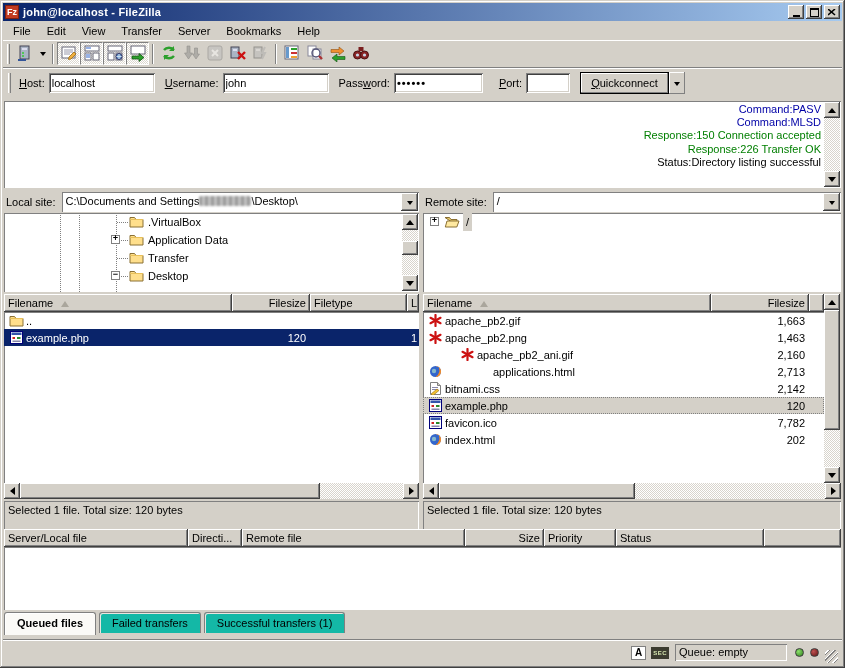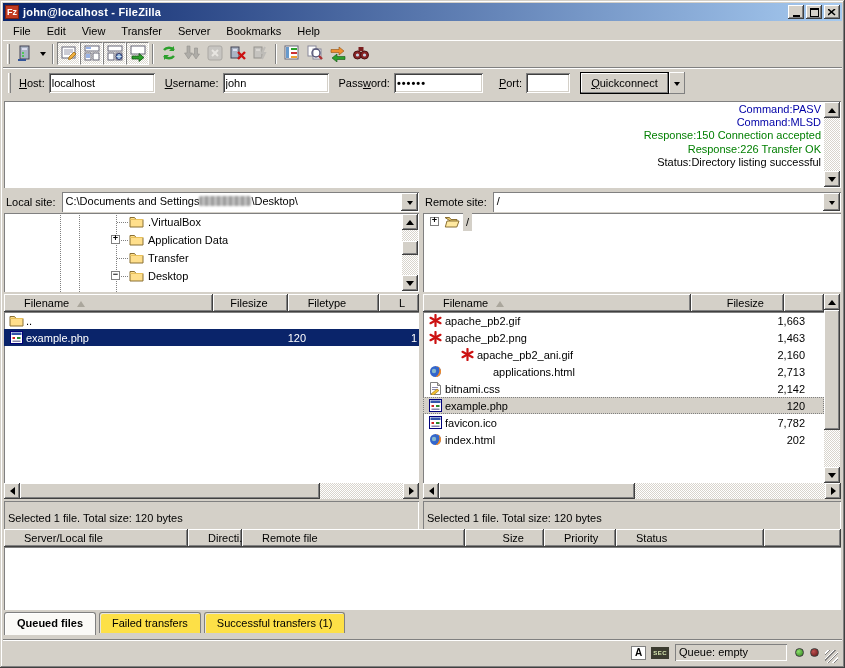--- a/index.html
+++ b/index.html
@@ -73,38 +73,38 @@
   .guide{position:absolute;top:0;bottom:0;border-left:1px dotted #808080;}
   .trow{position:relative;height:18px;line-height:18px;white-space:nowrap;}
   .expander{position:absolute;width:9px;height:9px;top:4px;background:#fff;border:1px solid #808080;
     font:bold 9px "Liberation Mono",monospace;line-height:7px;text-align:center;color:#000;}
   .connector{position:absolute;top:9px;border-top:1px dotted #808080;}
   .ticon{position:absolute;top:2px;}
   .tlabel{position:absolute;top:0;padding:0 3px;}
   .tlabel.sel{background:#D4D0C8;}
   
   .lheader{display:flex;}
-  .hcell{height:18px;line-height:17px;padding:0 20px;overflow:hidden;white-space:nowrap;display:flex;align-items:center;
+  .hcell{height:18px;line-height:17px;padding:0 4px;overflow:hidden;white-space:nowrap;display:flex;align-items:center;
     background:var(--chrome);box-shadow:inset -1px -1px 0 #404040, inset 1px 1px 0 #fff, inset -2px -2px 0 #808080, inset 2px 2px 0 #D4D0C8;}
   .hcell.r{justify-content:flex-end;}
   .sort-tri{width:0;height:0;border:4px solid transparent;border-bottom:6px solid #aaa69c;margin-left:8px;margin-top:-3px;}
   .listbody{position:absolute;background:#fff;box-shadow:inset 1px 1px 0 #808080;overflow:hidden;}
   .frow{display:flex;height:17px;line-height:16px;white-space:nowrap;}
   .frow .cell{padding:0 4px;overflow:hidden;display:flex;align-items:center;}
   .frow .cell.r{justify-content:flex-end;}
   .frow.sel-navy{background:var(--sel,#0A246A);color:#fff;}
   .frow.sel-gray{background:#D4D0C8;outline:1px dotted #808080;outline-offset:-1px;}
   .ficon{width:16px;display:inline-flex;justify-content:center;margin-right:2px;flex:none;}
-  .statusrow{position:absolute;height:32px;line-height:19px;padding:8px 4px;background:var(--chrome);
+  .statusrow{position:absolute;height:32px;line-height:19px;padding:0 4px;background:var(--chrome);
     box-shadow:inset 1px 1px 0 #808080, inset -1px -1px 0 #fff;}
   
   #queuebody{position:absolute;background:#fff;box-shadow:inset 1px 1px 0 #808080, inset -1px -1px 0 #fff;}
   
   #tabs{left:4px;top:612px;width:837px;height:25px;display:flex;align-items:flex-start;position:absolute;}
-  .tab{height:21px;line-height:20px;padding:0 12px;margin-right:3px;background:#fde047;
+  .tab{height:21px;line-height:20px;padding:0 12px;margin-right:3px;background:#14b8a6;
     border:1px solid #808080;border-bottom:none;border-radius:3px 3px 0 0;box-shadow:inset 1px 1px 0 #e8e5de;}
   .tab.active{background:#fbfaf7;font-weight:bold;height:23px;box-shadow:inset 1px 1px 0 #fff;}
   
   #statusbar{left:3px;top:639px;width:839px;height:26px;display:flex;align-items:center;justify-content:flex-end;
     border-top:1px solid #808080;box-shadow:inset 0 1px 0 #fff;padding:0 4px;position:absolute;}
   #ascii-ind{width:15px;height:14px;background:#fff;border:1px solid #808080;font:bold 10px "Liberation Sans",sans-serif;
     display:flex;align-items:center;justify-content:center;margin-right:5px;}
   #sec-ind{height:12px;padding:1px 2px;background:#3c3c30;color:#d8e8b0;font:bold 6px "Liberation Sans",sans-serif;
     display:flex;align-items:center;margin-right:6px;letter-spacing:.5px;}
   #queuefield{width:112px;height:17px;line-height:16px;padding:0 4px;background:var(--chrome);

